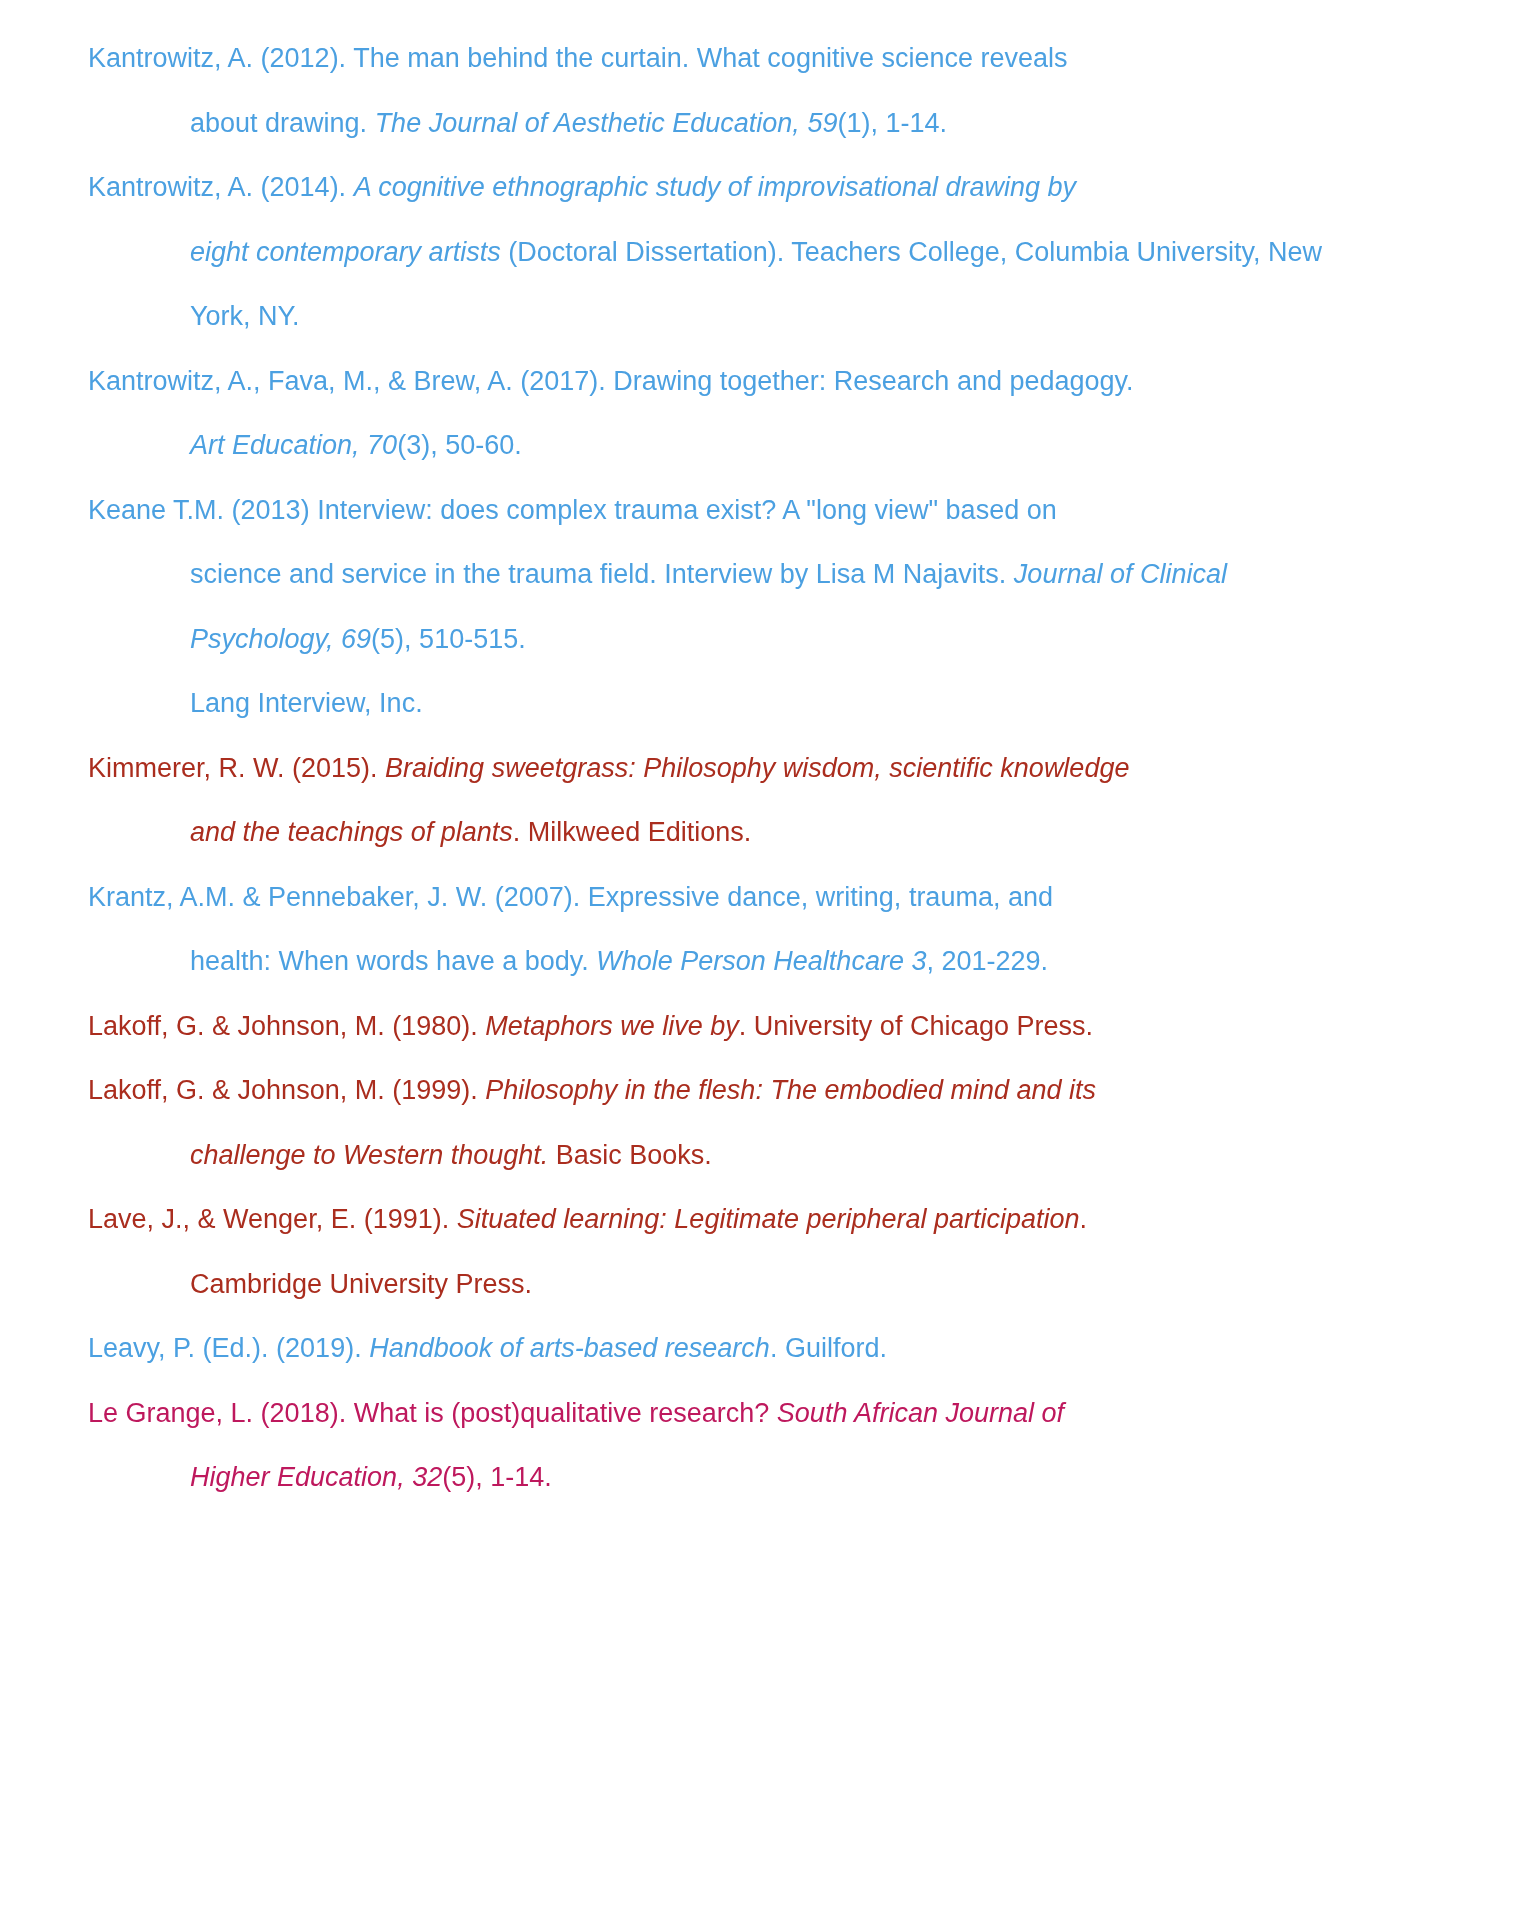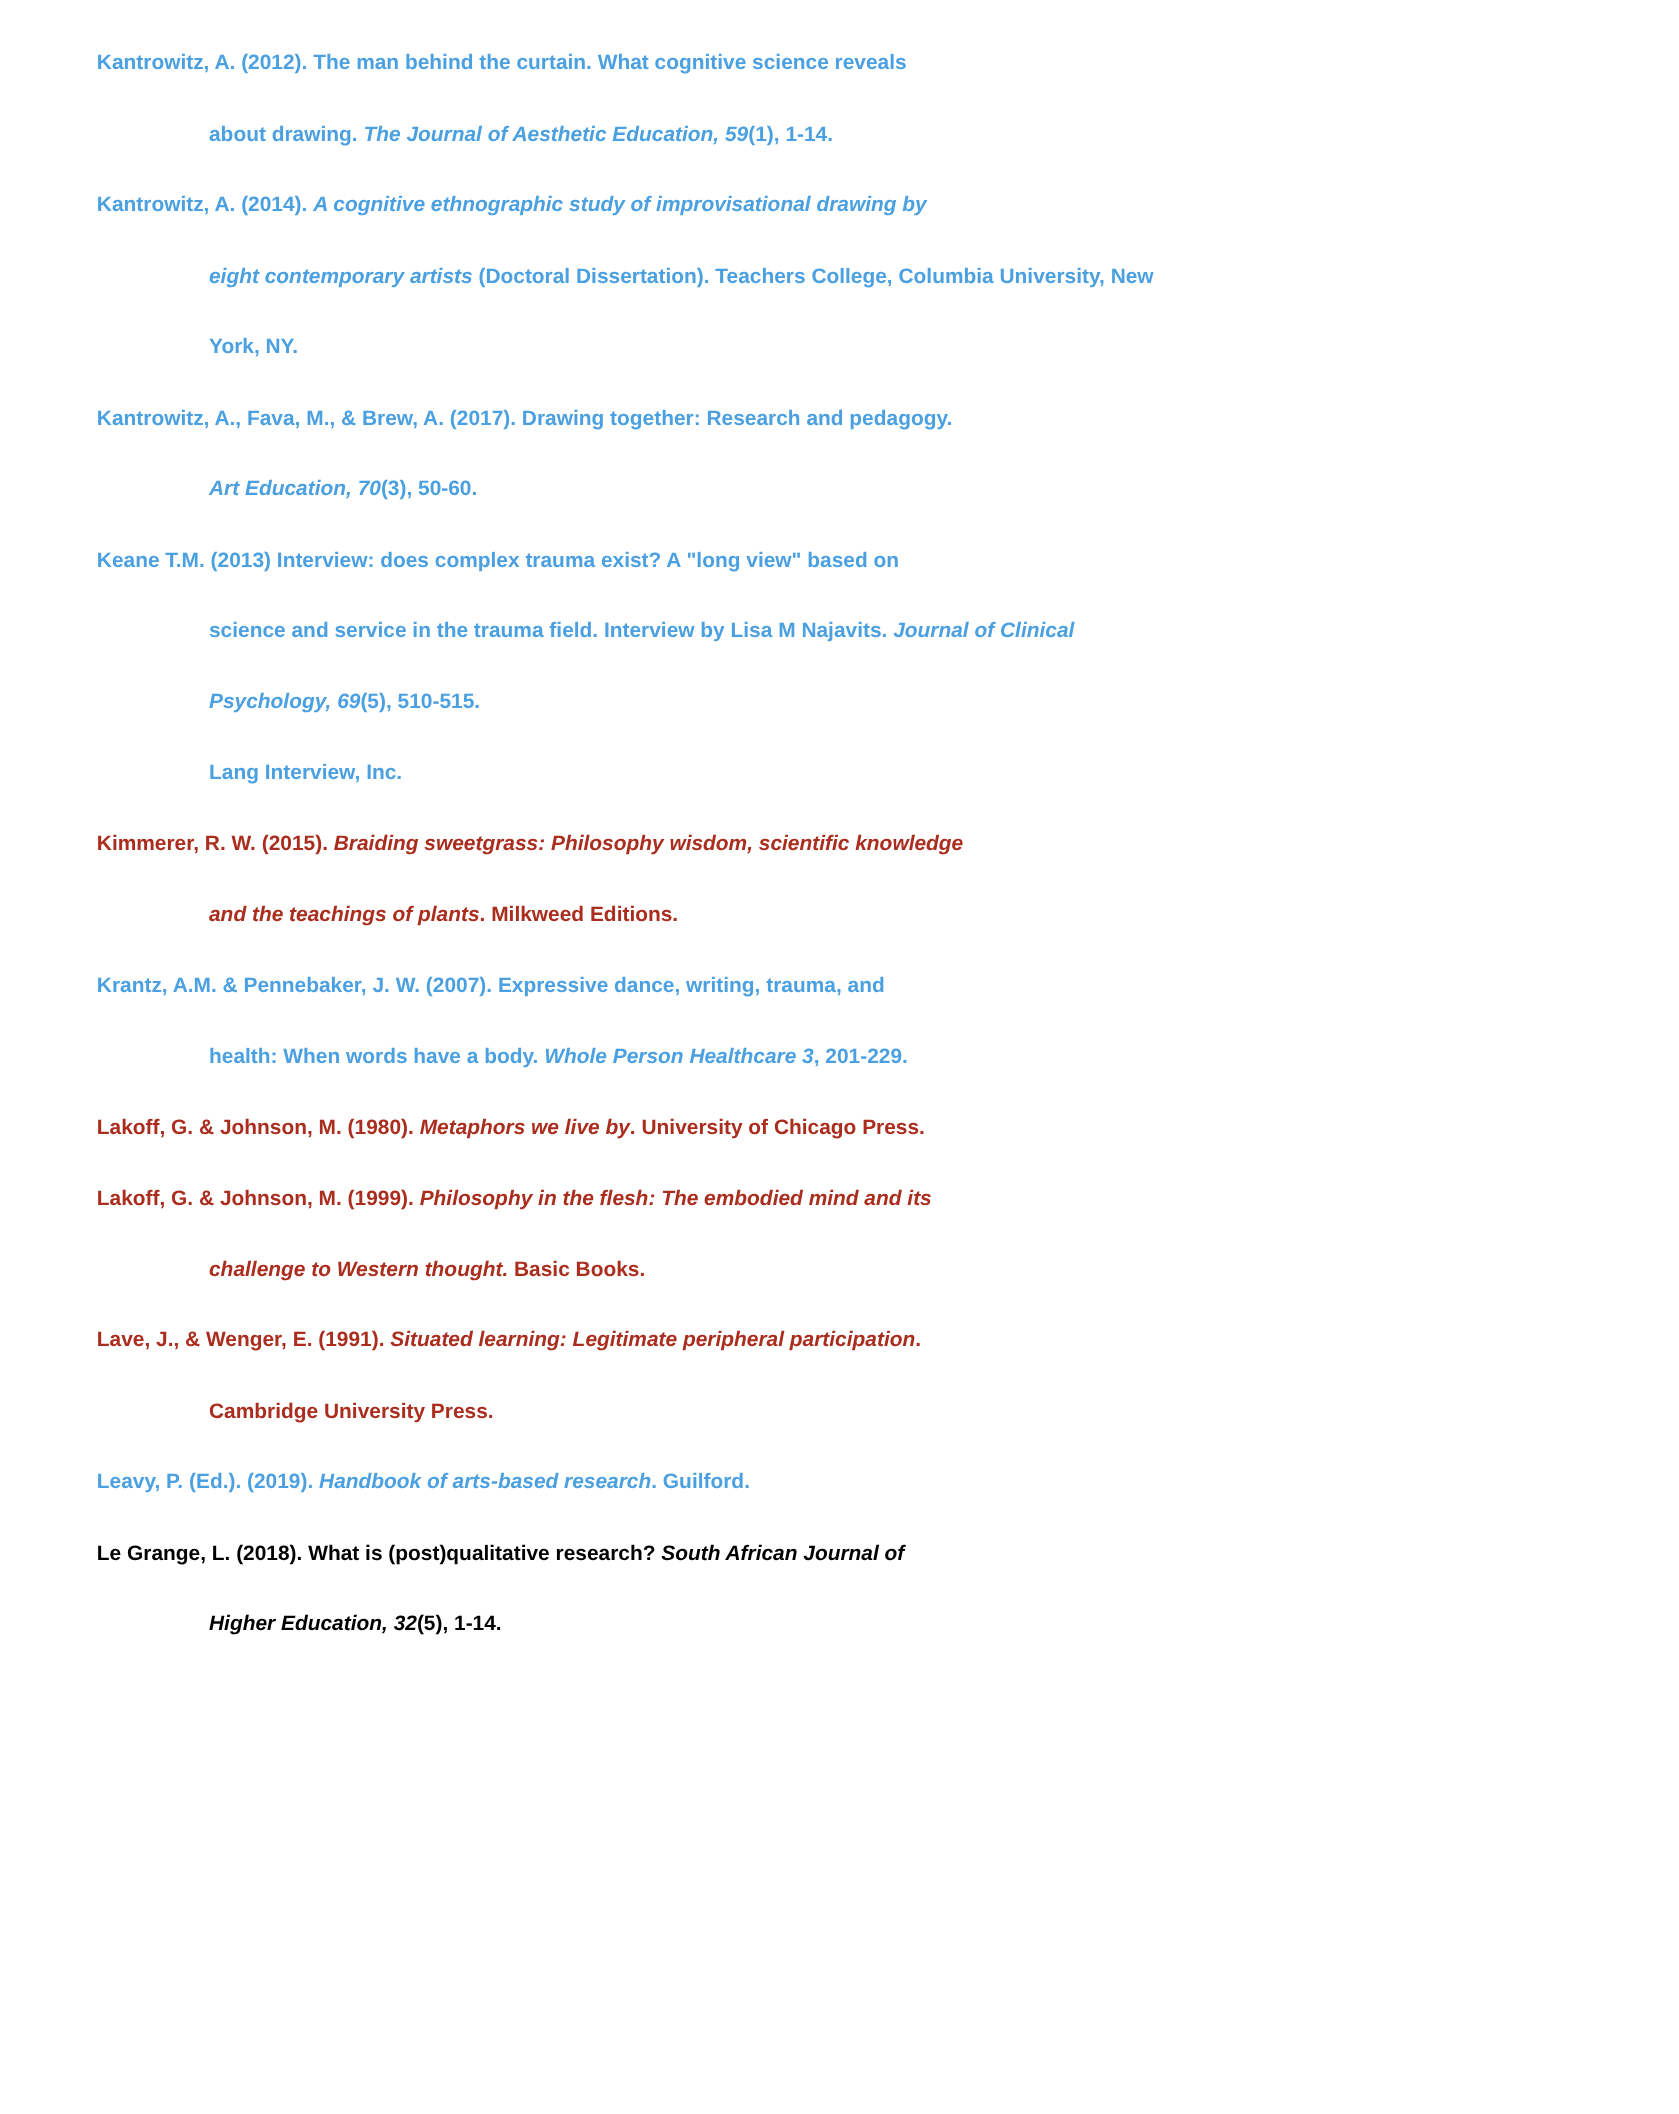--- a/index.html
+++ b/index.html
@@ -8,23 +8,22 @@
     background: #ffffff;
   }
   .page {
     position: relative;
     width: 1526px;
     height: 1922px;
     box-sizing: border-box;
     background: #ffffff;
     overflow: hidden;
     font-family: "Liberation Sans", sans-serif;
-    font-size: 19px;
+    font-size: 27px;
     padding: 26px 59px 0 88px;
-    font-weight: bold;
   }
   .entry { margin: 0; }
   .line {
     line-height: 64.5px;
     white-space: nowrap;
   }
   .line.indent {
     padding-left: 102px;
   }
   .line em {
@@ -72,18 +71,18 @@
         <div class="line"><span>Lakoff, G. &amp; Johnson, M. (1999). </span><em>Philosophy in the flesh: The embodied mind and its</em></div>
         <div class="line indent"><em>challenge to Western thought.</em><span> Basic Books.</span></div>
       </div>
       <div class="entry" style="color: rgb(170, 45, 30);">
         <div class="line"><span>Lave, J., &amp; Wenger, E. (1991). </span><em>Situated learning: Legitimate peripheral participation</em><span>.</span></div>
         <div class="line indent"><span>Cambridge University Press.</span></div>
       </div>
       <div class="entry" style="color: rgb(75, 160, 225);">
         <div class="line"><span>Leavy, P. (Ed.). (2019). </span><em>Handbook of arts-based research</em><span>. Guilford.</span></div>
       </div>
-      <div class="entry" style="color: #000000;">
+      <div class="entry" style="color: #be185d;">
         <div class="line"><span>Le Grange, L. (2018). What is (post)qualitative research? </span><em>South African Journal of</em></div>
         <div class="line indent"><em>Higher Education, 32</em><span>(5), 1-14.</span></div>
       </div>
     </div>
 </div>
 
 </body></html>

